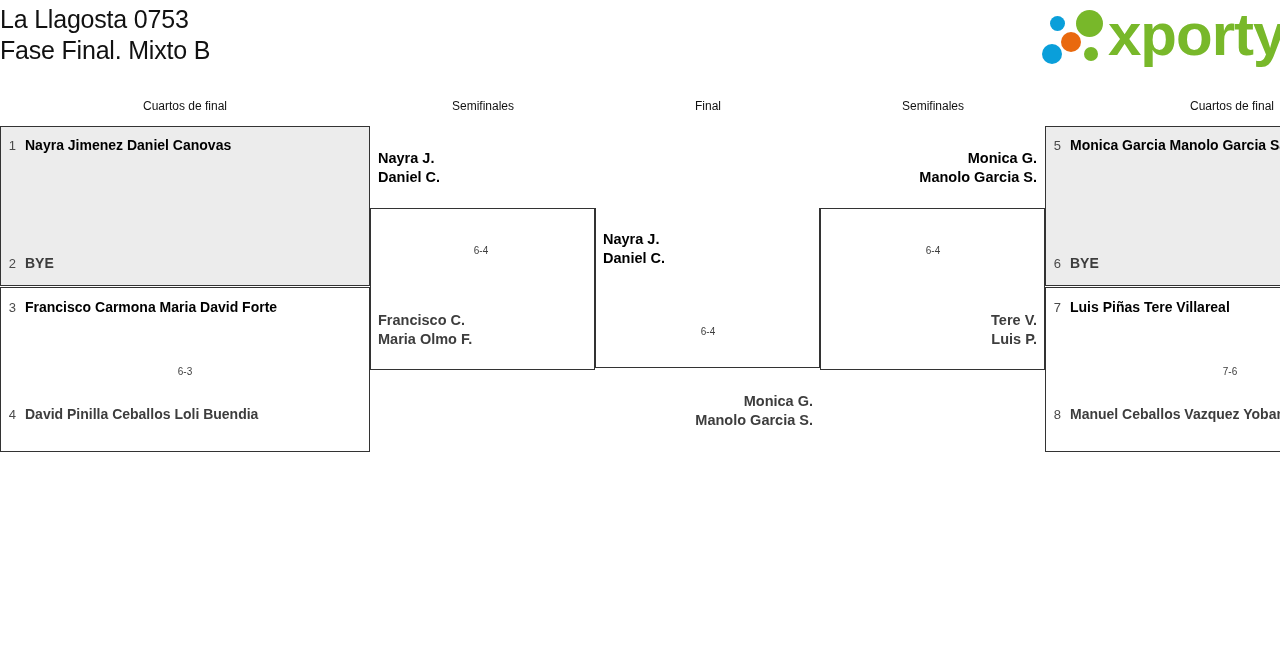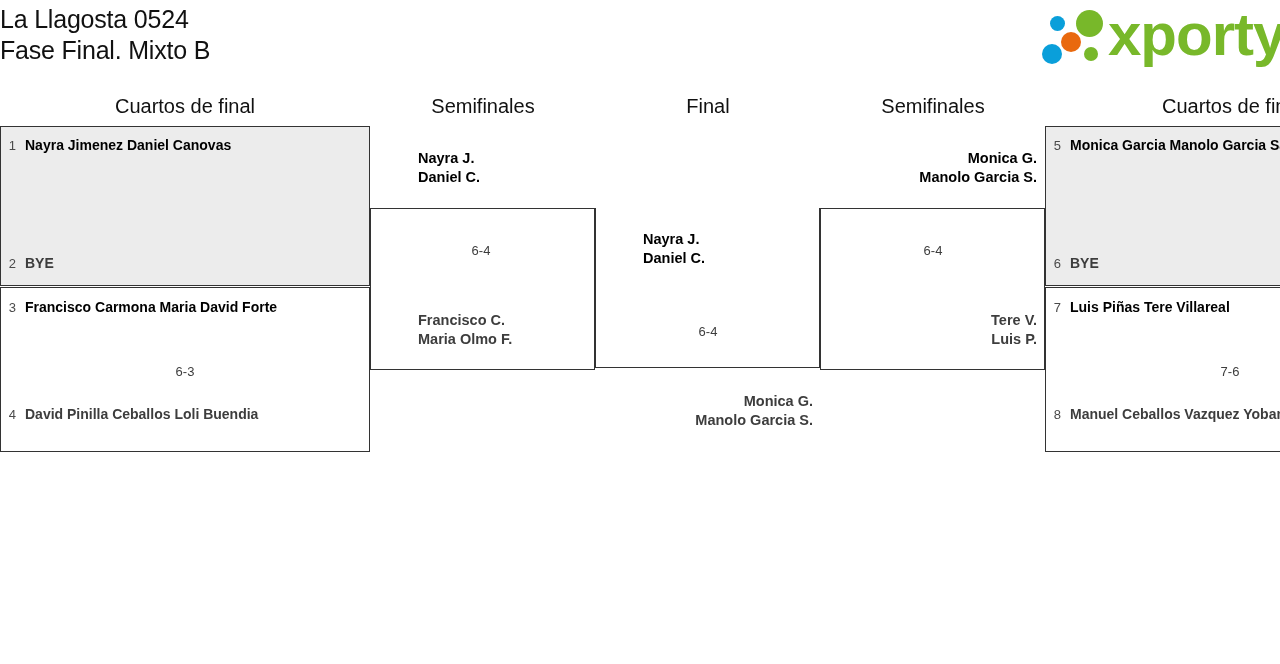--- a/index.html
+++ b/index.html
@@ -62,21 +62,21 @@
     line-height: 58px;
     font-weight: bold;
     color: #78b82a;
     letter-spacing: -1px;
   }
 
   
   .round-header {
     position: absolute;
     top: 96px;
-    font-size: 20px;
+    font-size: 12px;
     line-height: 20px;
     color: #111111;
     text-align: center;
     white-space: nowrap;
   }
 
   
   .match-box {
     position: absolute;
     box-sizing: border-box;
@@ -85,21 +85,21 @@
   }
   .match-box.shaded { background: #ececec; }
 
   
   .team {
     position: absolute;
     font-size: 14.5px;
     line-height: 19px;
     white-space: nowrap;
   }
-  .team .name-block { display: block; margin-left: 40px; }
+  .team .name-block { display: block; }
   .team.winner { font-weight: bold; color: #000000; }
   .team.loser  { font-weight: bold; color: #3d3d3d; }
   .team.align-right { text-align: right; }
 
   
   .seed-row {
     position: absolute;
     display: flex;
     align-items: center;
     gap: 9px;
@@ -116,32 +116,32 @@
   .seed-row .names {
     font-size: 14px;
     line-height: 19px;
   }
   .seed-row.winner .names { font-weight: bold; color: #000000; }
   .seed-row.loser  .names { font-weight: bold; color: #3d3d3d; }
 
   
   .score {
     position: absolute;
-    font-size: 13px;
+    font-size: 10px;
     line-height: 19px;
     color: #3d3d3d;
     white-space: nowrap;
     text-align: center;
   }
 </style>
 </head>
 <body>
 
 <div id="tournament-header">
-  <div class="title-line first">La Llagosta 0524</div>
+  <div class="title-line first">La Llagosta 0753</div>
   <div class="title-line">Fase Final. Mixto B</div>
 </div>
 
 <div id="brand-logo">
   <div class="logo-dots">
     <span class="dot blue-tl"></span>
     <span class="dot green-tr"></span>
     <span class="dot orange-c"></span>
     <span class="dot blue-bl"></span>
     <span class="dot green-br"></span>

